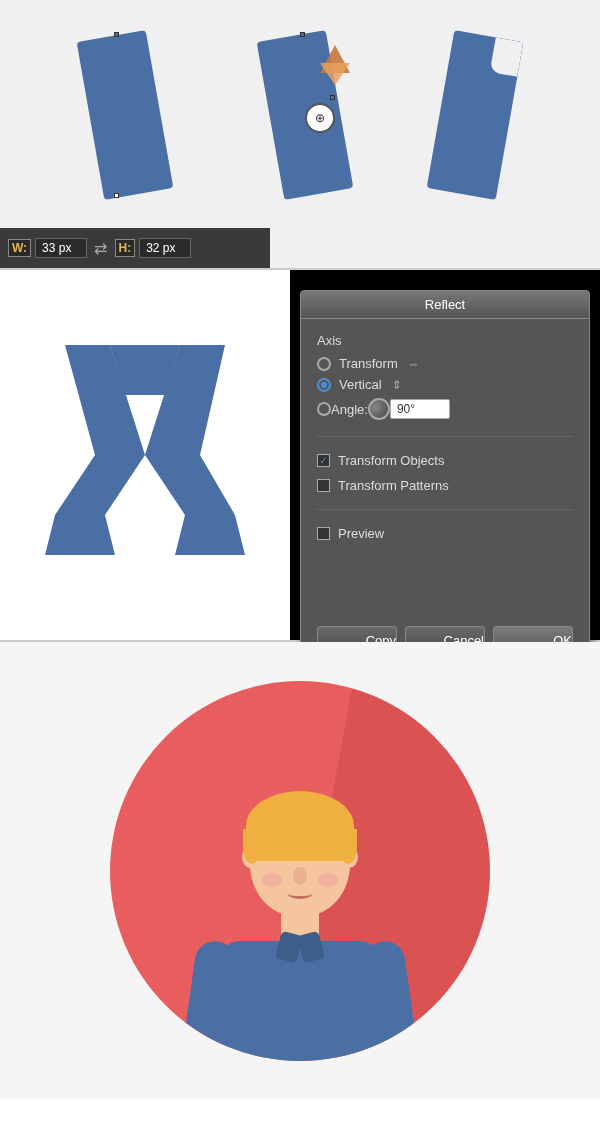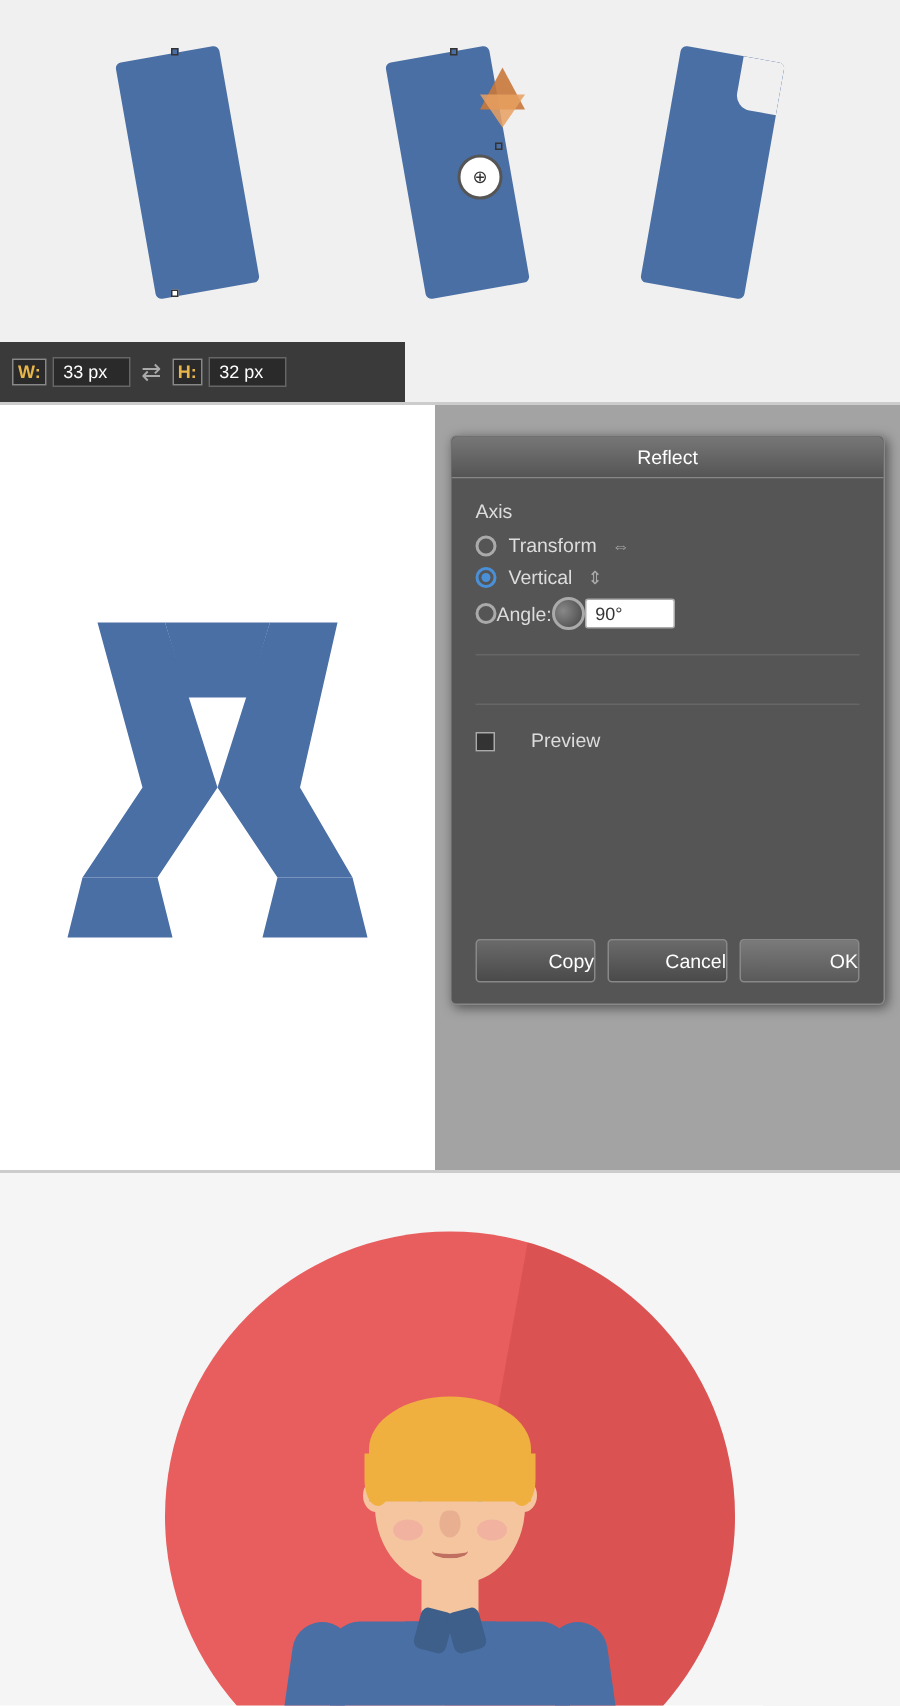--- a/index.html
+++ b/index.html
@@ -44,22 +44,22 @@
       background: #3a3a3a;
       width: 270px;
       display: flex; align-items: center;
       padding: 0 8px;
       gap: 4px;
     }
 
     
     .section2 {
       width: 600px;
-      height: 512px;
-      background: #a3a3a3;
+      height: 372px;
+      background: #000000;
       position: relative;
       border-bottom: 2px solid #ccc;
       display: flex;
     }
     .canvas-area2 {
       flex: 1;
       display: flex;
       align-items: center;
       justify-content: center;
       background: #fff;
@@ -174,22 +174,22 @@
       content: '✓';
       color: #4a90d9;
       font-size: 10px;
     }
     .checkbox-label {
       color: #ddd;
       font-size: 13px;
     }
     .preview-row {
       display: flex;
-      align-items: flex-end;
-      gap: 24px;
+      align-items: center;
+      gap: 8px;
     }
     .dialog-footer {
       padding: 10px 16px 14px;
       display: flex;
       justify-content: space-between;
       gap: 8px;
     }
     .dialog-btn {
       flex: 1;
       padding: 6px 0;
@@ -523,20 +523,30 @@
           <div class="radio-circle"></div>
           <span class="radio-label">Angle:</span>
           <div class="angle-dial"></div>
           <input class="angle-input" type="text" value="90°" readonly="" style="">
         </div>
       </div>
 
       <div class="divider"></div>
 
       <div>
+        <div style="display:flex; align-items:center; gap:10px; flex-wrap:wrap;">
+          <div class="checkbox-row">
+            <div class="checkbox-box checked"></div>
+            <span class="checkbox-label">Transform Objects</span>
+          </div>
+          <div class="checkbox-row">
+            <div class="checkbox-box"></div>
+            <span class="checkbox-label">Transform Patterns</span>
+          </div>
+        </div>
       </div>
 
       <div class="divider"></div>
 
       <div class="preview-row">
         <div class="checkbox-box"></div>
         <span class="checkbox-label">Preview</span>
       </div>
     </div>
 

